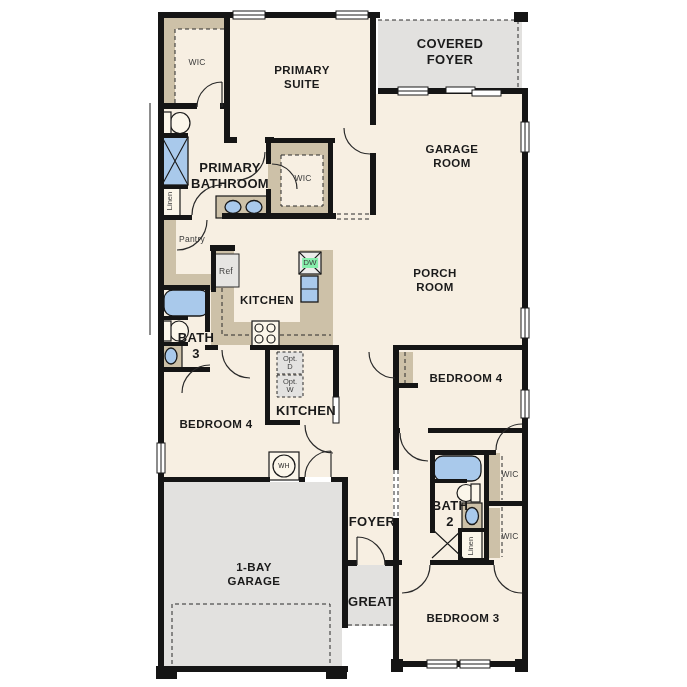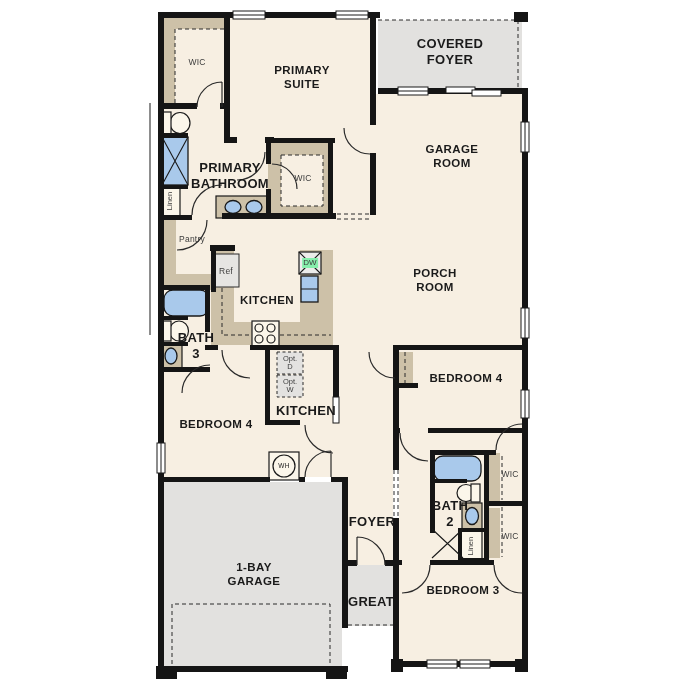--- a/index.html
+++ b/index.html
@@ -301,15 +301,15 @@
 
 <div class="lbl xs vert" style="left:471px;top:546px">Linen</div>
 
 <div class="lbl md" style="left:371px;top:602px">GREAT</div>
 
 <div class="lbl" style="left:254px;top:574px">
   <div>1-BAY</div>
   <div>GARAGE</div>
 </div>
 
-<div class="lbl" style="left:463px;top:590px">BEDROOM 3</div>
+<div class="lbl" style="left:463px;top:618px">BEDROOM 3</div>
 
 </div>
 
 </body></html>

